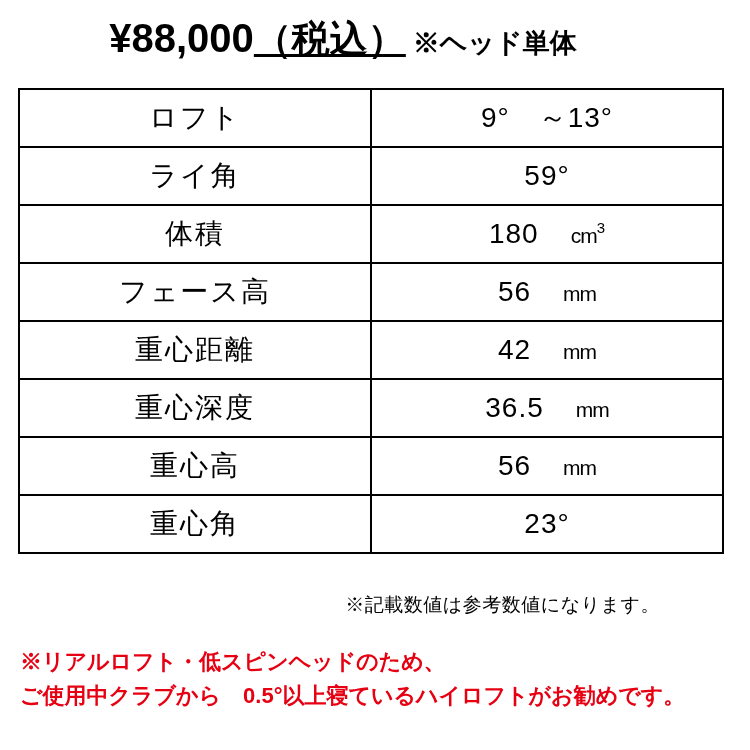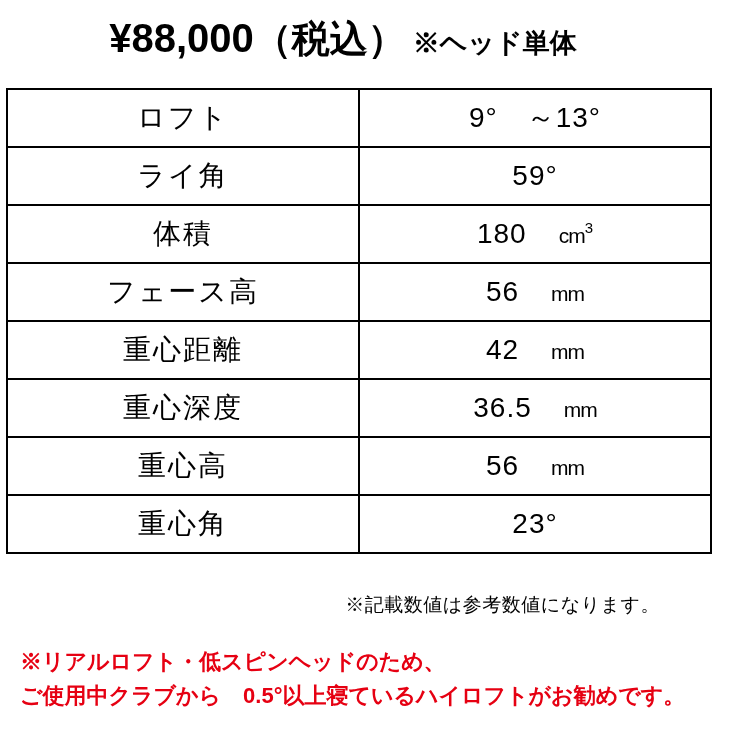--- a/index.html
+++ b/index.html
@@ -32,33 +32,34 @@
   .price-main {
     font-size: 40px;
     font-weight: bold;
     letter-spacing: 0px;
     line-height: 1.1;
   }
   .price-tax {
     font-size: 38px;
     font-weight: bold;
     line-height: 1.1;
+    text-decoration: underline;
   }
   .price-note {
     font-size: 27px;
     font-weight: bold;
     margin-left: 7px;
     line-height: 1.1;
   }
 
   
   .spec-table {
     position: absolute;
     top: 88px;
-    left: 6px;
+    left: 18px;
     width: 702px;
     border-collapse: collapse;
     table-layout: fixed;
   }
   .spec-table td {
     border: 2px solid #000000;
     height: 56px;
     text-align: center;
     vertical-align: middle;
     font-size: 28px;

